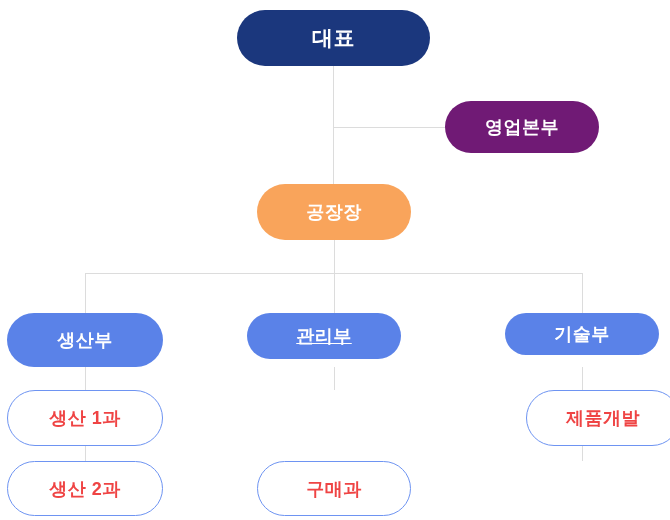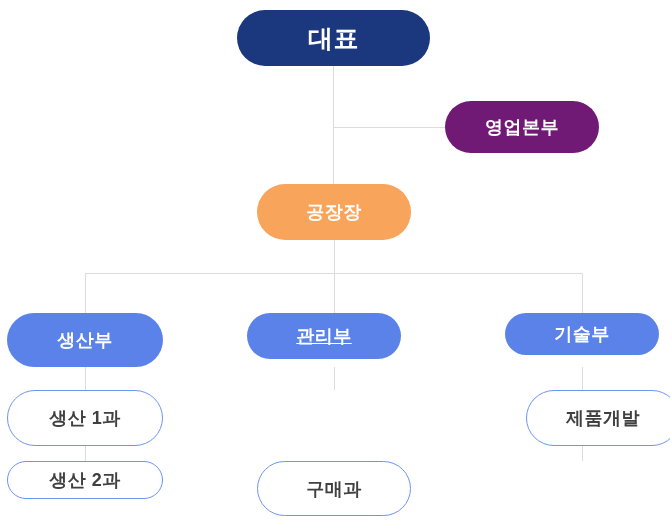--- a/index.html
+++ b/index.html
@@ -21,36 +21,36 @@
     align-items: center;
     justify-content: center;
     border-radius: 30px;
     font-weight: 700;
     font-size: 18px;
     color: #ffffff;
     box-sizing: border-box;
     letter-spacing: 0.5px;
     z-index: 2;
   }
-  .node-ceo      { left:237px; top:10px;  width:193px; height:56px; background:#1B377D; font-size:25px; }
+  .node-ceo      { left:237px; top:10px;  width:193px; height:56px; background:#1B377D; font-size:21px; }
   .node-sales    { left:445px; top:101px; width:154px; height:52px; background:#701a75; }
   .node-factory  { left:257px; top:184px; width:154px; height:56px; background:#F9A45B; }
   .node-dept     { background:#5A82E8; }
   .node-proddept { left:7px;   top:313px; width:156px; height:54px; }
   .node-mgmtdept { left:247px; top:313px; width:154px; height:46px;text-decoration:underline; }
   .node-techdept { left:505px; top:313px; width:154px; height:42px; }
   .node-sub {
     background:#ffffff;
     border:1.5px solid #6E94F2;
-    color:#404040;
+    color:#ef4444;
     font-weight:600;
     text-align:center;
   }
   .node-prod1    { left:7px;   top:390px; width:156px; height:56px; }
-  .node-prod2    { left:7px;   top:461px; width:156px; height:38px; }
+  .node-prod2    { left:7px;   top:461px; width:156px; height:55px; }
   .node-general  { left:257px; top:390px; width:154px; height:56px; }
   .node-purchase { left:257px; top:461px; width:154px; height:55px; }
   .node-proddev  { left:526px; top:390px; width:154px; height:56px; }
   .node-prodtech { left:505px; top:461px; width:154px; height:55px; }
 
   .line {
     position: absolute;
     background: #DCDCDC;
     z-index: 1;
   }

